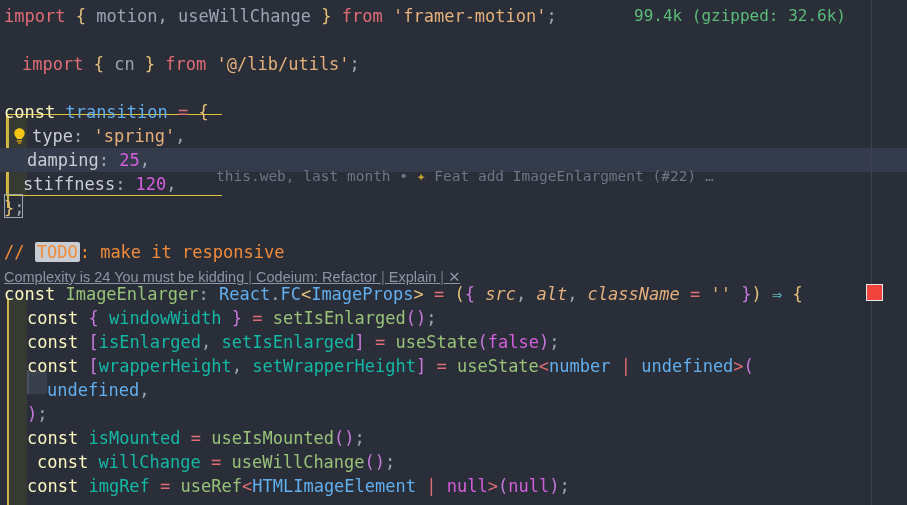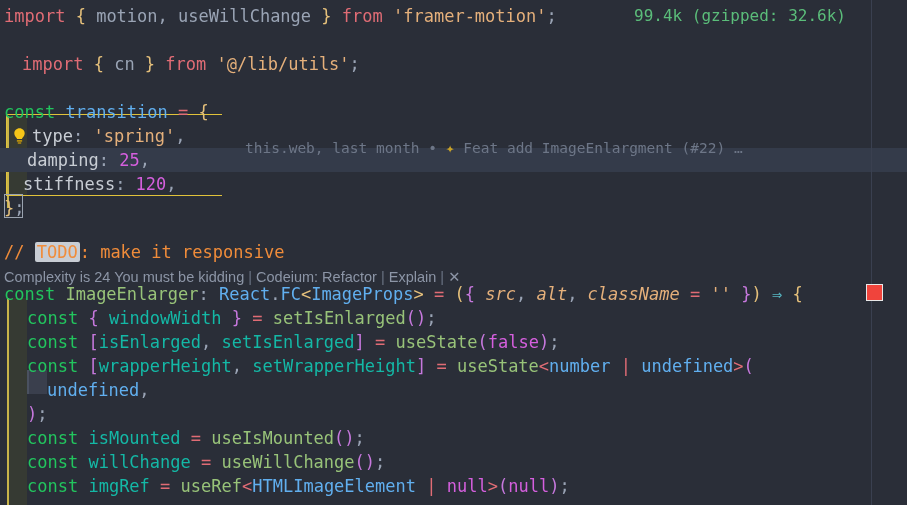--- a/index.html
+++ b/index.html
@@ -143,21 +143,21 @@
     position: absolute;
     width: 17px; height: 17px;
     background: #f0443c;
     border: 1.5px solid #e8e8e8;
     z-index: 7;
     cursor: pointer;
   }
 
   
   .t-kw      { color: #e06c75; }  
-  .t-kw2     { color: #22c55e; }
+  .t-kw2     { color: #fef9c3; }
   .t-brace-y { color: #e5c07b; }
   .t-brace-p { color: #c678dd; }
   .t-var     { color: #9aa4b5; }
   .t-var2    { color: #14b8a6; }
   .t-str     { color: #e5b07b; }
   .t-fn      { color: #98c379; }
   .t-num     { color: #d55fde; }
   .t-op      { color: #e06c75; }
   .t-type    { color: #61afef; }
   .t-class   { color: #98c379; }
@@ -196,29 +196,29 @@
       <div class="line" style="top: 172px;"><span class="txt" style="padding-left: 23px;"><span class="t-prop">stiffness</span><span class="t-punct">: </span><span class="t-num">120</span><span class="t-punct">,</span></span></div>
       <div class="line" style="top: 196px;"><span class="txt" style="padding-left: 4px;"><span class="t-brace-y">}</span><span class="t-punct">;</span></span></div>
       <div class="line" style="top: 240px;"><span class="txt" style="padding-left: 4px;"><span class="t-comment">// </span><span class="t-comment todo-badge">TODO</span><span class="t-comment">: make it responsive</span></span></div>
       <div class="line" style="top: 282px;"><span class="txt" style="padding-left: 4px;"><span class="t-kw2">const </span><span class="t-class">ImageEnlarger</span><span class="t-punct">: </span><span class="t-type">React</span><span class="t-punct">.</span><span class="t-type">FC</span><span class="t-brace-y">&lt;</span><span class="t-type">ImageProps</span><span class="t-brace-y">&gt;</span><span class="t-op"> = </span><span class="t-brace-y">(</span><span class="t-brace-p">{</span><span class="t-param"> src</span><span class="t-punct">, </span><span class="t-param">alt</span><span class="t-punct">, </span><span class="t-param">className</span><span class="t-op"> = </span><span class="t-str">''</span><span class="t-punct"> </span><span class="t-brace-p">}</span><span class="t-brace-y">)</span><span class="t-arrow"> ⇒ </span><span class="t-brace-y">{</span></span></div>
       <div class="line" style="top: 306px;"><span class="txt" style="padding-left: 27px;"><span class="t-kw2">const </span><span class="t-brace-p">{</span><span class="t-var2"> windowWidth </span><span class="t-brace-p">}</span><span class="t-op"> = </span><span class="t-fn">setIsEnlarged</span><span class="t-brace-p">()</span><span class="t-punct">;</span></span></div>
       <div class="line" style="top: 330px;"><span class="txt" style="padding-left: 27px;"><span class="t-kw2">const </span><span class="t-brace-p">[</span><span class="t-var2">isEnlarged</span><span class="t-punct">, </span><span class="t-var2">setIsEnlarged</span><span class="t-brace-p">]</span><span class="t-op"> = </span><span class="t-fn">useState</span><span class="t-brace-p">(</span><span class="t-null">false</span><span class="t-brace-p">)</span><span class="t-punct">;</span></span></div>
       <div class="line" style="top: 354px;"><span class="txt" style="padding-left: 27px;"><span class="t-kw2">const </span><span class="t-brace-p">[</span><span class="t-var2">wrapperHeight</span><span class="t-punct">, </span><span class="t-var2">setWrapperHeight</span><span class="t-brace-p">]</span><span class="t-op"> = </span><span class="t-fn">useState</span><span class="t-op">&lt;</span><span class="t-type">number </span><span class="t-op">| </span><span class="t-type">undefined</span><span class="t-op">&gt;</span><span class="t-brace-p">(</span></span></div>
       <div class="line" style="top: 378px;"><span class="txt" style="padding-left: 47px;"><span class="t-type">undefined</span><span class="t-punct">,</span></span></div>
       <div class="line" style="top: 402px;"><span class="txt" style="padding-left: 27px;"><span class="t-brace-p">)</span><span class="t-punct">;</span></span></div>
       <div class="line" style="top: 426px;"><span class="txt" style="padding-left: 27px;"><span class="t-kw2">const </span><span class="t-var2">isMounted</span><span class="t-op"> = </span><span class="t-fn">useIsMounted</span><span class="t-brace-p">()</span><span class="t-punct">;</span></span></div>
-      <div class="line" style="top: 450px;"><span class="txt" style="padding-left: 27px; text-align: right;"><span class="t-kw2">const </span><span class="t-var2">willChange</span><span class="t-op"> = </span><span class="t-fn">useWillChange</span><span class="t-brace-p">()</span><span class="t-punct">;</span></span></div>
+      <div class="line" style="top: 450px;"><span class="txt" style="padding-left: 37px; text-align: right;"><span class="t-kw2">const </span><span class="t-var2">willChange</span><span class="t-op"> = </span><span class="t-fn">useWillChange</span><span class="t-brace-p">()</span><span class="t-punct">;</span></span></div>
       <div class="line" style="top: 474px;"><span class="txt" style="padding-left: 27px;"><span class="t-kw2">const </span><span class="t-var2">imgRef</span><span class="t-op"> = </span><span class="t-fn">useRef</span><span class="t-op">&lt;</span><span class="t-type">HTMLImageElement </span><span class="t-op">| </span><span class="t-null">null</span><span class="t-op">&gt;</span><span class="t-brace-p">(</span><span class="t-null">null</span><span class="t-brace-p">)</span><span class="t-punct">;</span></span></div>
     </div>
 
   <div class="importcost" id="importcost" style="left: 596px; top: 4px; color: rgb(91, 189, 122); margin-left: 38px;">99.4k (gzipped: 32.6k)</div>
 
-  <div class="blame" id="blame" style="left: 216px; top: 136px; margin-left: 29px;"><span>this.web, last month </span><span>• </span><span class="spark">✦ </span><span>Feat add ImageEnlargment (#22) </span><span>…</span></div>
-
-  <div class="codelens" id="codelens" style="left: 4px; top: 268px;"><span class="cl-link">Complexity is 24 You must be kidding </span><span class="cl-sep">| </span><span class="cl-link">Codeium: Refactor </span><span class="cl-sep">| </span><span class="cl-link">Explain </span><span class="cl-sep">| </span><span class="cl-link">✕</span></div>
+  <div class="blame" id="blame" style="left: 216px; top: 164px;"><span>this.web, last month </span><span>• </span><span class="spark">✦ </span><span>Feat add ImageEnlargment (#22) </span><span>…</span></div>
+
+  <div class="codelens" id="codelens" style="left: 4px; top: 268px; text-decoration: underline;"><span class="cl-link">Complexity is 24 You must be kidding </span><span class="cl-sep">| </span><span class="cl-link">Codeium: Refactor </span><span class="cl-sep">| </span><span class="cl-link">Explain </span><span class="cl-sep">| </span><span class="cl-link">✕</span></div>
 
   <div class="bulb" id="bulb" style="left: 10px; top: 125px;">
     <svg width="15" height="18" viewBox="0 0 15 18" aria-hidden="true">
       <path d="M7.5 1.2c-3.0 0-5.2 2.3-5.2 5.1 0 2.0 1.1 3.2 1.9 4.2.5.6.8 1.0.8 1.6h5.0c0-.6.3-1.0.8-1.6.8-1.0 1.9-2.2 1.9-4.2 0-2.8-2.2-5.1-5.2-5.1z" fill="#f5c518"></path>
       <rect x="4.8" y="13.0" width="5.4" height="1.7" rx="0.5" fill="#b9900e"></rect>
       <rect x="5.6" y="15.2" width="3.8" height="1.6" rx="0.7" fill="#b9900e"></rect>
     </svg>
   </div>
 
   <div class="swatch" id="swatch" style="left: 866px; top: 284px; background: rgb(240, 68, 60); border-color: rgb(232, 232, 232);"></div>

